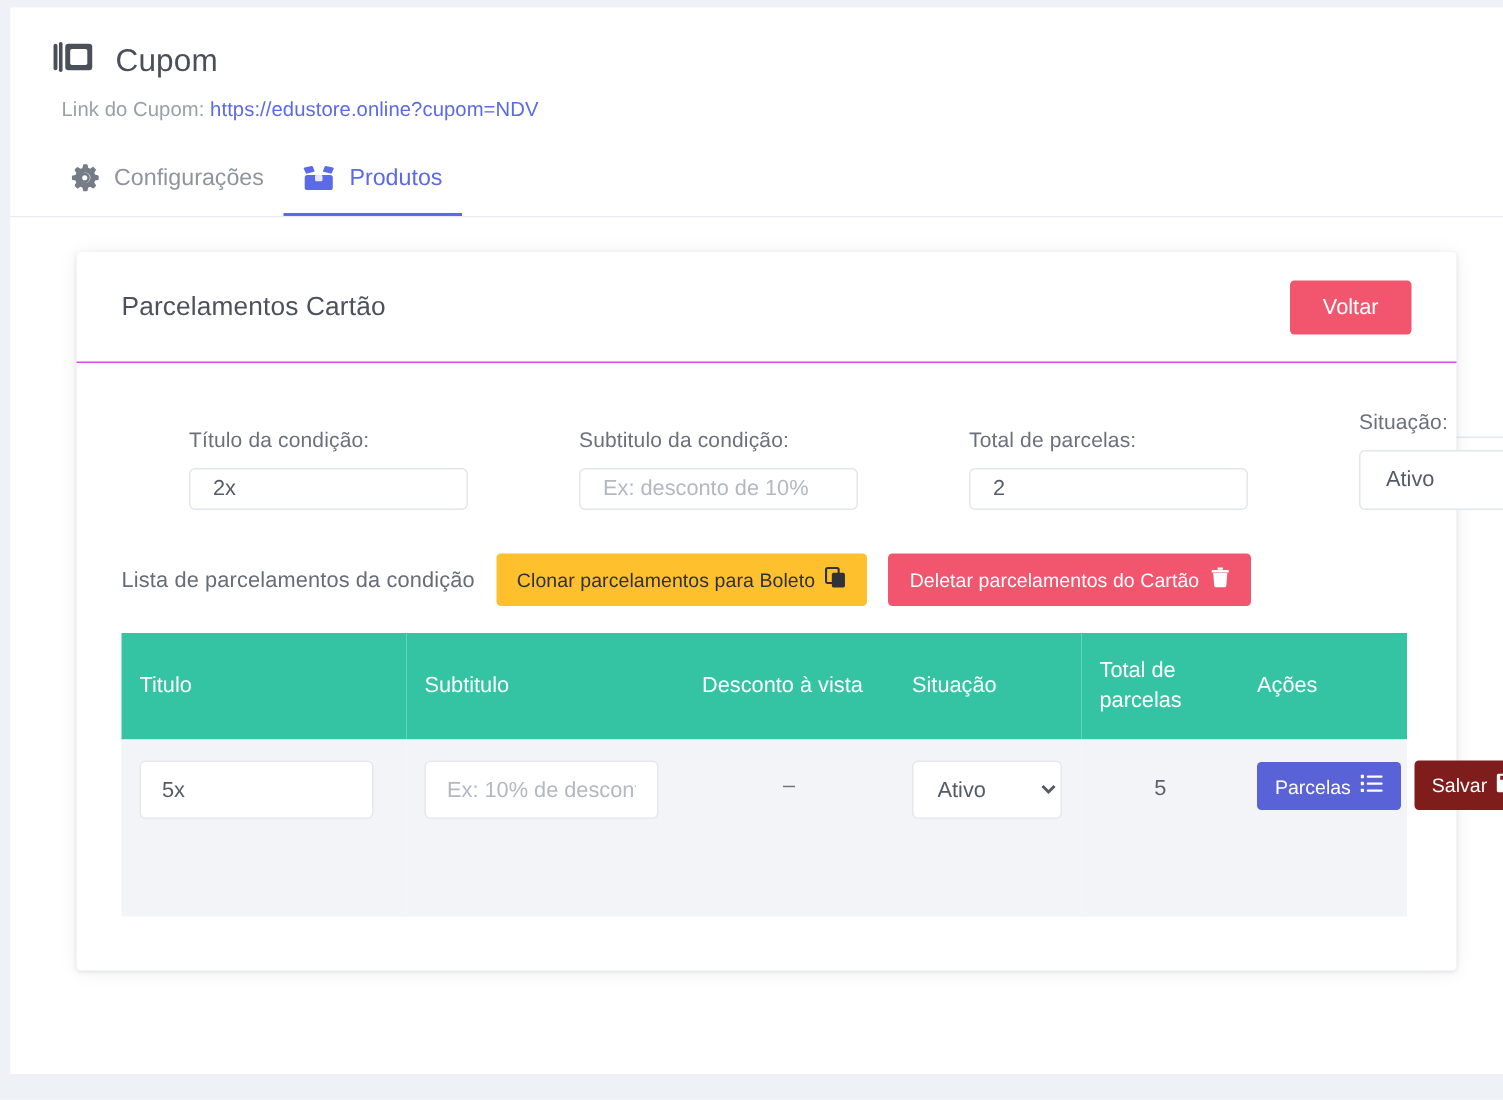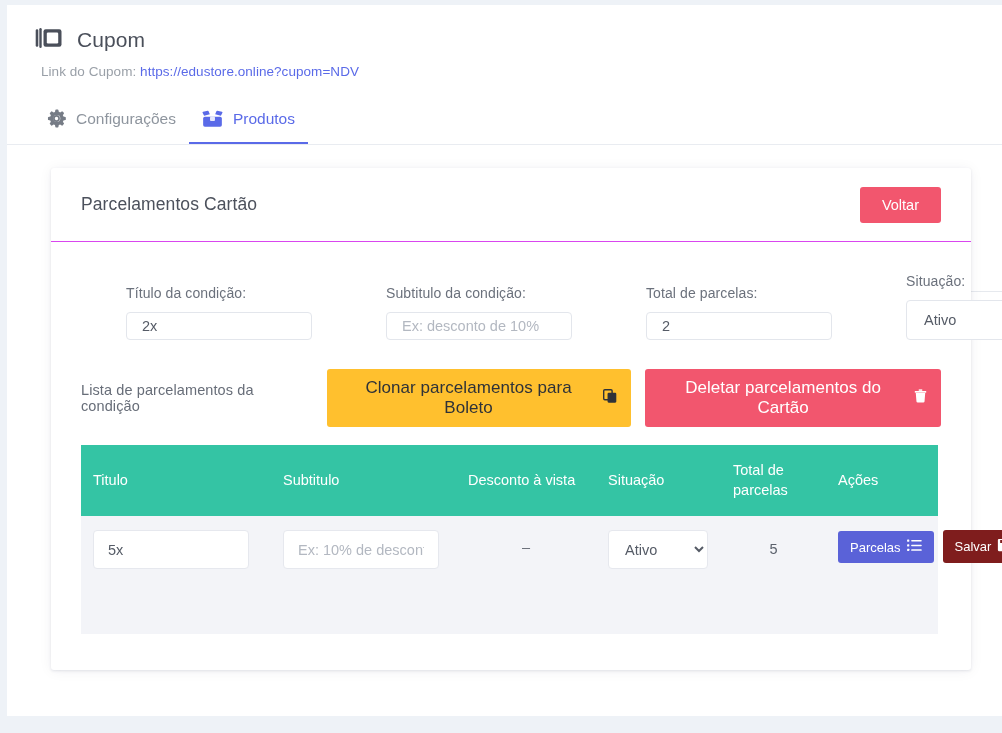--- a/index.html
+++ b/index.html
@@ -210,21 +210,21 @@
   }
   .list-label {
     font-size: 14.5px;
     color: #676d78;
     letter-spacing: .1px;
   }
   .btn-pill {
     border: none;
     border-radius: 3px;
     color: #fff;
-    font-size: 17px;
+    font-size: 13px;
     padding: 9px 14px;
     display: inline-flex;
     align-items: center;
     gap: 7px;
     cursor: pointer;
     font-family: inherit;
     letter-spacing: .05px;
   }
   .btn-clone  { background: #ffc02e; color:#2f3238; }
   .btn-delall { background: #f2566e; }

